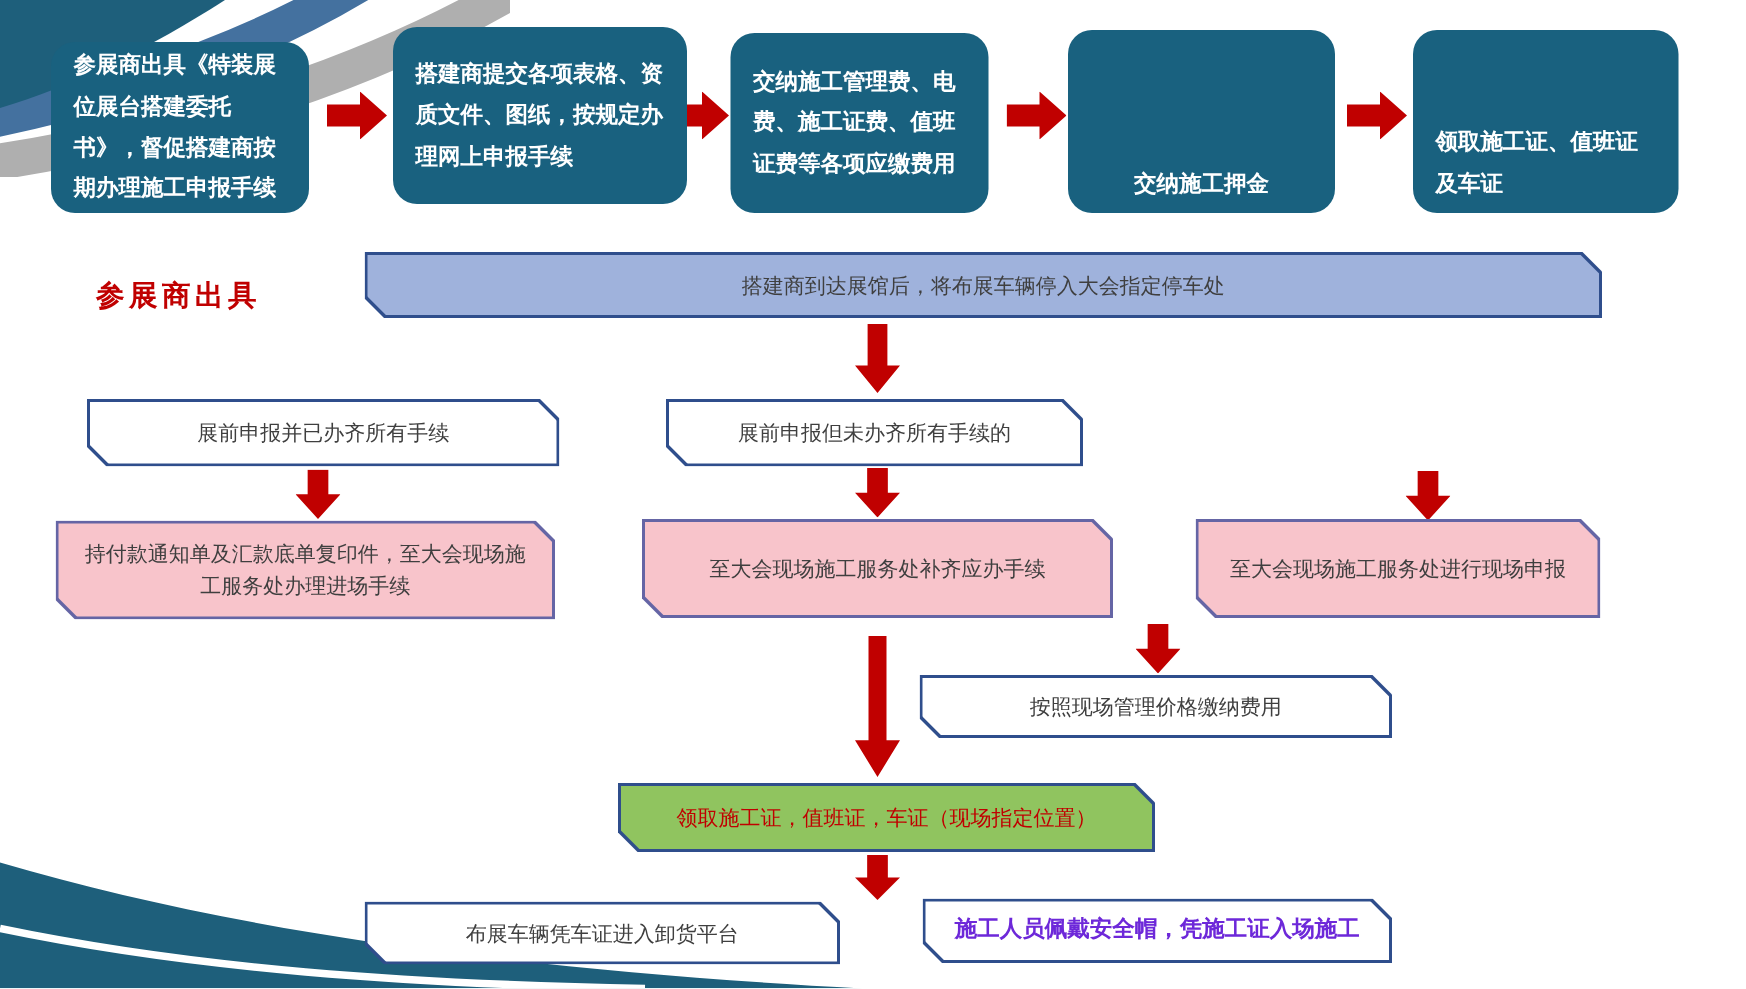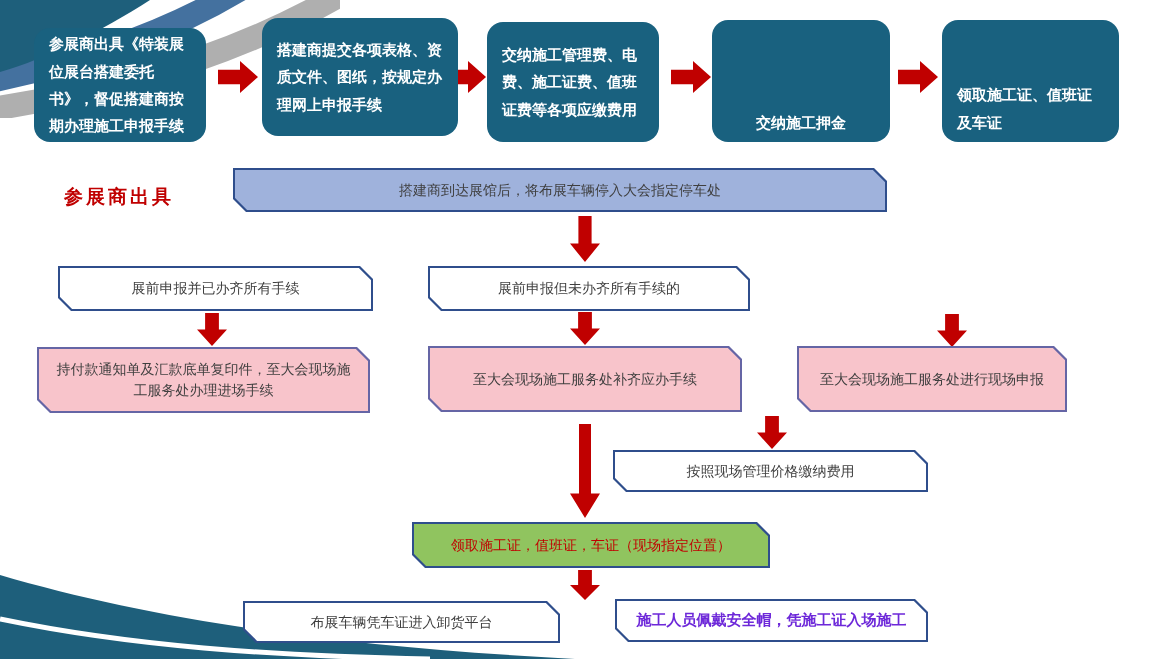--- a/index.html
+++ b/index.html
@@ -72,36 +72,36 @@
     <span>交纳施工押金</span>
   </div>
   <div class="ar ar-r" style="left:898px;top:61px;width:40px;height:32px;"></div>
 
   <div class="teal" style="left:942px;top:20px;width:177px;height:122px;align-items:flex-end;">
     <span>领取施工证、值班证及车证</span>
   </div>
 
   <div class="title" style="left:64px;top:184px;">参展商出具</div>
 
-  <div class="snip banner" style="left:233px;top:168px;width:654px;height:44px;">
+  <div class="snip banner" style="left:243px;top:168px;width:825px;height:44px;">
     <div class="bd"></div>
     <div class="fl">
         <span>搭建商到达展馆后，将布展车辆停入大会指定停车处</span>
       </div>
   </div>
 
   <div class="ar ar-d-med" style="left:570px;top:216px;width:30px;height:46px;"></div>
 
   <div class="snip white" style="left:58px;top:266px;width:315px;height:45px;">
     <div class="bd"></div>
     <div class="fl">
         <span>展前申报并已办齐所有手续</span>
       </div>
   </div>
-  <div class="snip white" style="left:428px;top:266px;width:322px;height:45px;">
+  <div class="snip white" style="left:444px;top:266px;width:278px;height:45px;">
     <div class="bd"></div>
     <div class="fl">
         <span>展前申报但未办齐所有手续的</span>
       </div>
   </div>
 
   <div class="ar ar-d" style="left:197px;top:313px;width:30px;height:33px;"></div>
   <div class="ar ar-d" style="left:570px;top:312px;width:30px;height:33px;"></div>
   <div class="ar ar-d" style="left:937px;top:314px;width:30px;height:33px;"></div>
 

